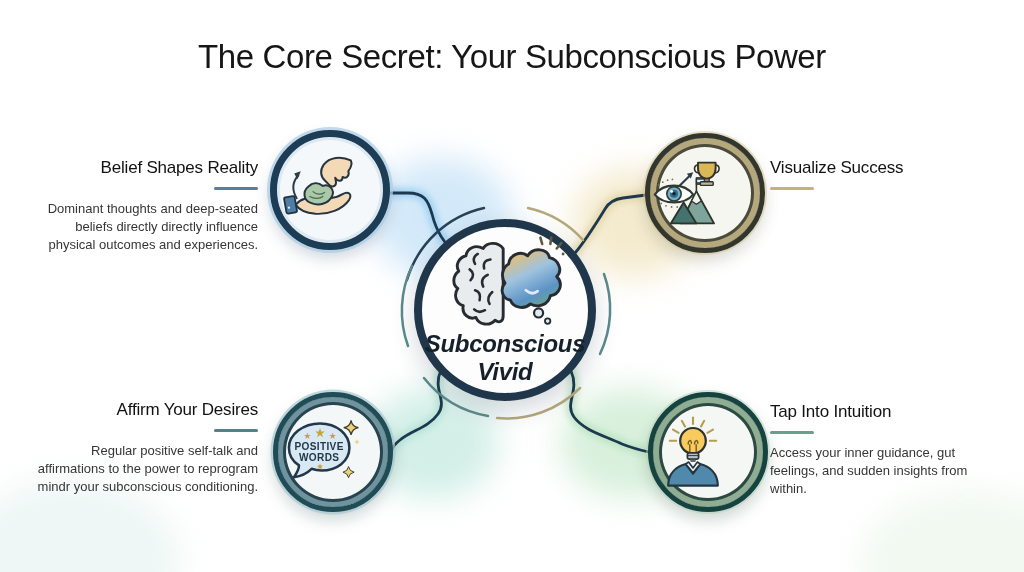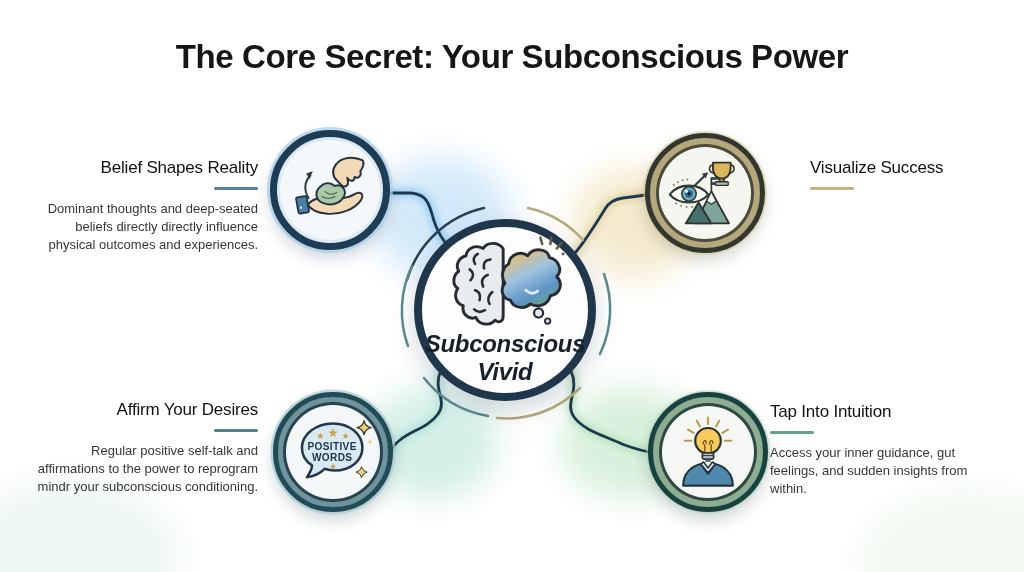--- a/index.html
+++ b/index.html
@@ -4,36 +4,36 @@
 <style>
   html,body{margin:0;padding:0;background:#e8e8e8;}
   .canvas{
     position:relative;width:1024px;height:572px;overflow:hidden;
     background:#ffffff;
     font-family:"Liberation Sans","DejaVu Sans",sans-serif;
   }
   
   .title{
     position:absolute;top:38px;left:0;width:1024px;text-align:center;
-    font-size:33px;font-weight:700;letter-spacing:-0.4px;color:#161616;margin:0;
+    font-size:33px;font-weight:400;letter-spacing:-0.4px;color:#161616;margin:0;
   }
   
   .glow{position:absolute;border-radius:50%;filter:blur(16px);z-index:0;}
   .glow-tl{left:372px;top:158px;width:140px;height:120px;background:rgba(140,198,240,.38);}
   .glow-tr{left:572px;top:168px;width:125px;height:110px;background:rgba(228,208,140,.42);}
   .glow-bl{left:368px;top:388px;width:130px;height:110px;background:rgba(150,216,198,.42);}
   .glow-br{left:560px;top:388px;width:140px;height:110px;background:rgba(162,220,172,.42);}
   .glow-corner-l{left:-40px;top:480px;width:220px;height:160px;background:rgba(170,215,205,.20);}
   .glow-corner-r{left:860px;top:490px;width:220px;height:150px;background:rgba(175,220,180,.18);}
   
   .links{position:absolute;left:0;top:0;z-index:1;}
   
   .node{
     position:absolute;width:120px;height:120px;box-sizing:border-box;border-radius:50%;
-    display:flex;align-items:center;justify-content:center;z-index:2;
+    display:flex;align-items:center;justify-content:flex-start;z-index:2;
   }
   .node-tl{left:270px;top:130px;border:7px solid #1d3c55;background:#f5f8fa;
     box-shadow:0 0 0 3px rgba(172,206,230,.75),0 8px 16px rgba(40,70,100,.22),inset 0 0 0 3px #dce9f2;}
   .node-tr{left:645px;top:133px;border:5px solid #33362c;background:#f6f6f1;
     box-shadow:inset 0 0 0 6px #b5a87c,inset 0 0 0 9px #4b4b3b,0 0 0 2px rgba(212,200,158,.55),0 8px 16px rgba(70,70,40,.2);}
   .node-bl{left:273px;top:392px;border:5px solid #1f4c57;background:#f3f7f8;
     box-shadow:inset 0 0 0 5px #70949e,inset 0 0 0 8px #274450,0 0 0 2.5px rgba(168,200,206,.7),0 8px 16px rgba(30,70,70,.22);}
   .node-br{left:648px;top:392px;border:5px solid #16433f;background:#f4f7f4;
     box-shadow:inset 0 0 0 6px #8fad92,inset 0 0 0 9px #2c4a42,0 0 0 2px rgba(180,210,185,.5),0 8px 16px rgba(30,70,50,.22);}
   .node svg{display:block;}
@@ -46,21 +46,21 @@
   }
   .center-label{margin-top:-2px;text-align:center;font-weight:800;font-size:24px;line-height:1.18;color:#16202b;letter-spacing:-0.3px;font-style:italic;}
   
   .tb{position:absolute;z-index:2;}
   .tb h2{font-size:17px;font-weight:400;color:#121212;margin:0;letter-spacing:-0.2px;}
   .tb .rule{width:44px;height:2.5px;border-radius:2px;margin:9px 0 10px;}
   .tb p{font-size:13px;line-height:1.42;color:#363636;margin:0;}
   .tb.align-right{text-align:right;}
   .tb.align-right .rule{margin-left:auto;}
   .tb-belief{left:36px;top:158px;width:222px;}
-  .tb-visualize{left:770px;top:158px;width:208px;margin-left:40px;}
+  .tb-visualize{left:770px;top:158px;width:208px;}
   .tb-affirm{left:36px;top:400px;width:222px;}
   .tb-intuition{left:770px;top:402px;width:232px;}
   .tb-belief .rule{background:#56809e;}
   .tb-visualize .rule{background:#c4b277;}
   .tb-affirm .rule{background:#54808a;}
   .tb-intuition .rule{background:#67a08f;}
 </style>
 </head>
 <body>
 

